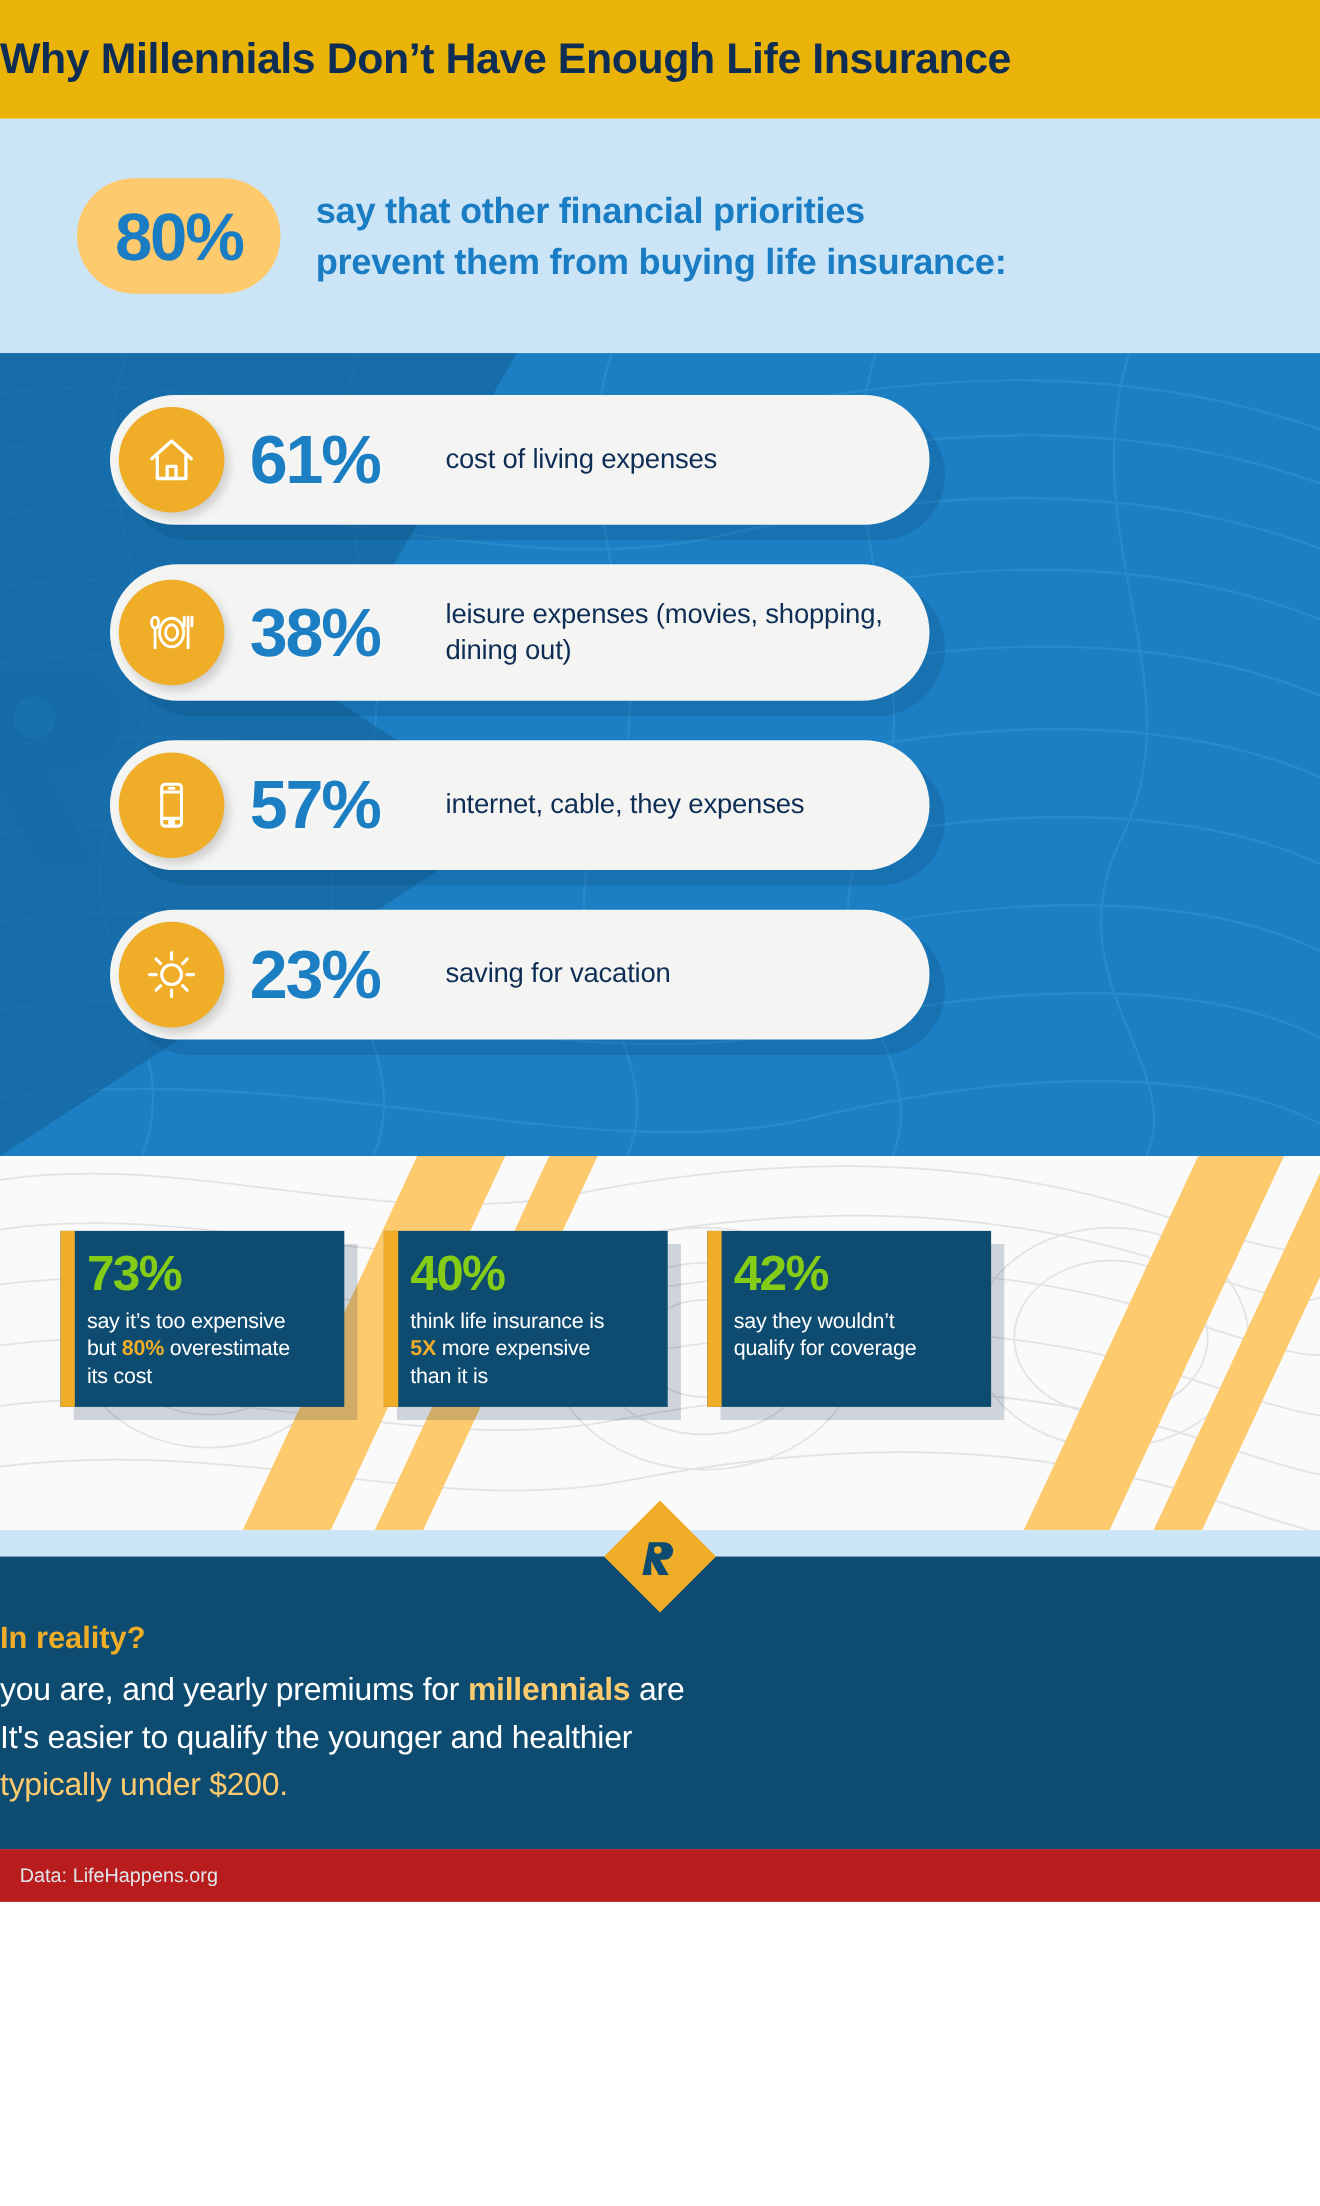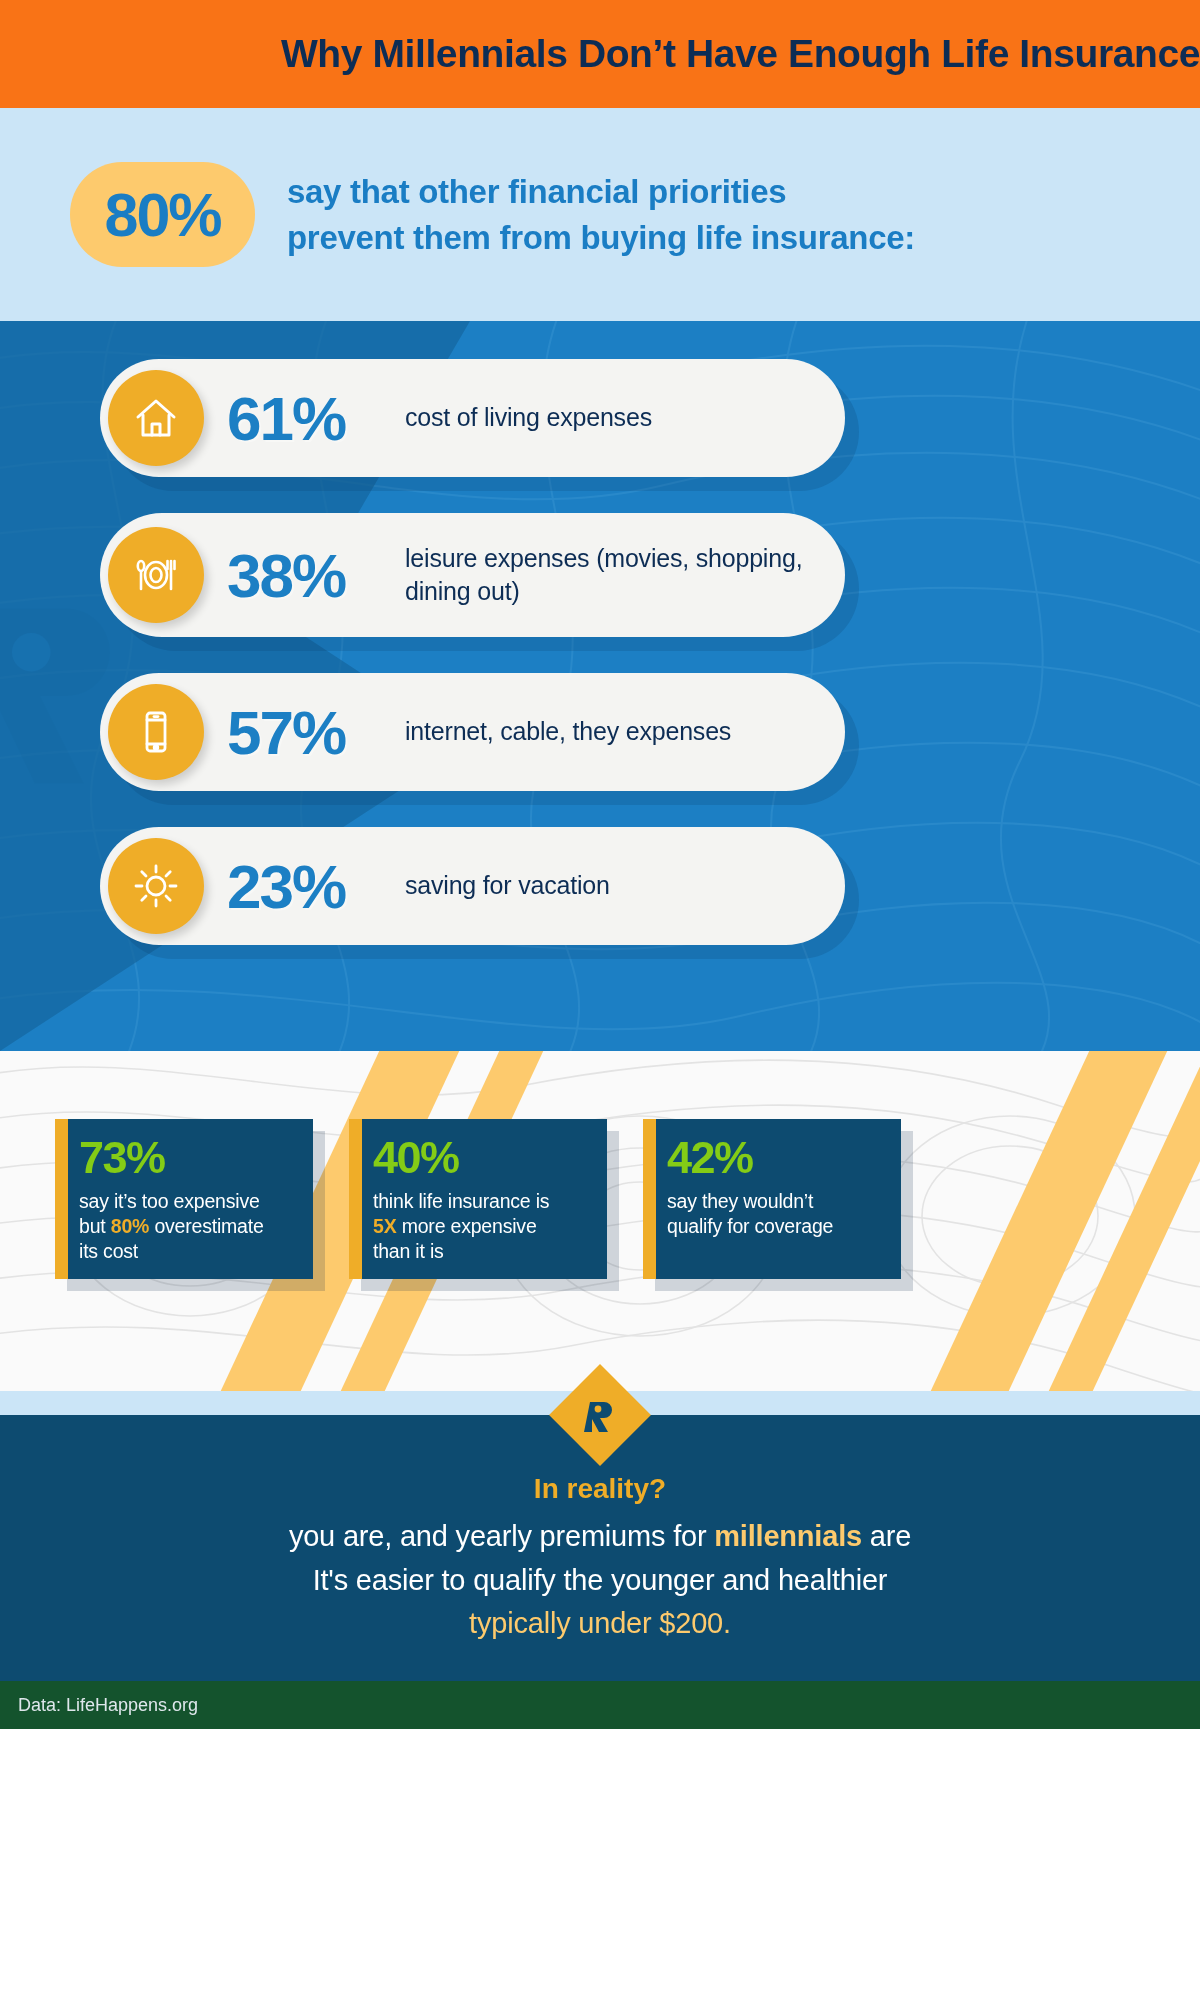--- a/index.html
+++ b/index.html
@@ -9,22 +9,22 @@
     background:#ffffff;
     width:1200px;
     height:2005px;
     overflow:hidden;
   }
   .page { position:relative; width:1200px; height:2005px; }
 
   
   .header {
     height:108px;
-    background:#f97316;
-    display:flex; align-items:center; justify-content:flex-end;
+    background:#eab308;
+    display:flex; align-items:center; justify-content:flex-start;
   }
   .header h1 {
     font-size:39px;
     font-weight:bold;
     color:#0d2d55;
     letter-spacing:-0.4px;
   }
 
   
   .hero {
@@ -167,21 +167,20 @@
   .sbox-txt b { color:#efad28; font-weight:bold; }
 
   
   .pale-band { height:24px; background:#cbe5f7; }
 
   
   .footer {
     position:relative;
     height:266px;
     background:#0d4b70;
-    text-align:center;
     padding-top:58px;
   }
   .diamond {
     position:absolute;
     left:50%; top:-36px;
     transform:translateX(-50%) rotate(45deg);
     width:72px; height:72px;
     background:#efad28;
     display:flex; align-items:center; justify-content:center;
   }
@@ -195,21 +194,21 @@
     font-size:29px;
     color:#ffffff;
     line-height:1.5;
     letter-spacing:-0.2px;
   }
   .f-line .gold { color:#fdca6d; font-weight:bold; }
   .f-line.gold-all { color:#fdca6d; }
 
   .source-bar {
     height:48px;
-    background:#14532d;
+    background:#b91c1c;
     display:flex; align-items:center;
     padding-left:18px;
   }
   .source-bar span {
     font-size:18px;
     color:#dfe7ec;
   }
 </style>
 </head>
 <body>

